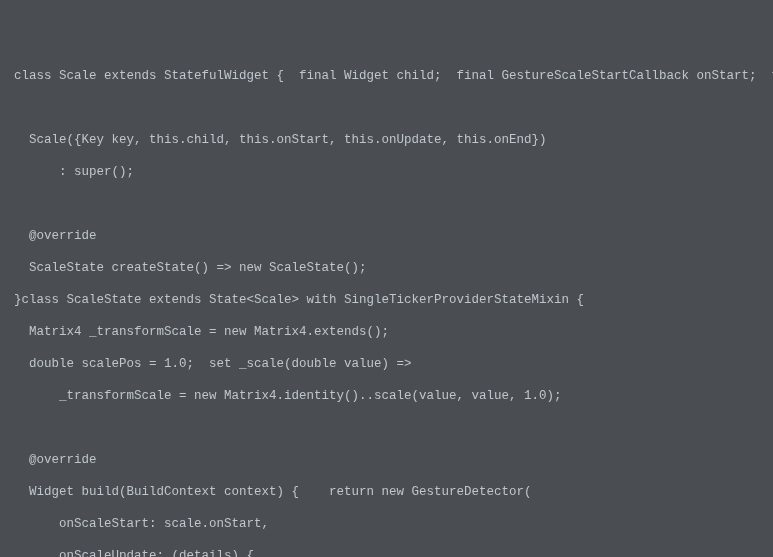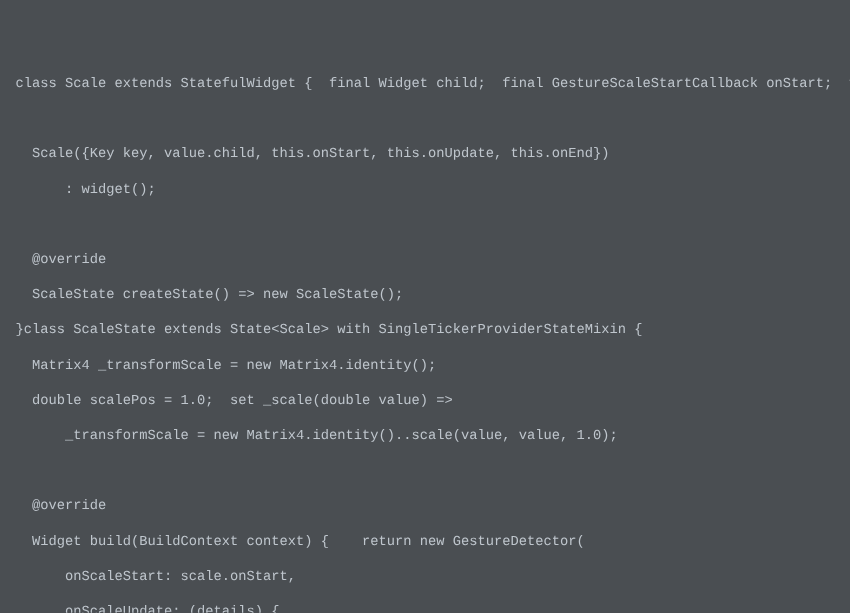--- a/index.html
+++ b/index.html
@@ -17,27 +17,27 @@
   }
   .line { padding-left: 14px; height: 16px; }
 </style>
 </head>
 <body>
 
 
 
 <div class="line">class Scale extends StatefulWidget {  final Widget child;  final GestureScaleStartCallback onStart;  final GestureSc</div>
 <div class="line"></div>
-<div class="line">  Scale({Key key, value.child, this.onStart, this.onUpdate, this.onEnd})</div>
-<div class="line">      : widget();</div>
+<div class="line">  Scale({Key key, this.child, this.onStart, this.onUpdate, this.onEnd})</div>
+<div class="line">      : super();</div>
 <div class="line"></div>
 <div class="line">  @override</div>
 <div class="line">  ScaleState createState() =&gt; new ScaleState();</div>
 <div class="line">}class ScaleState extends State&lt;Scale&gt; with SingleTickerProviderStateMixin {</div>
-<div class="line">  Matrix4 _transformScale = new Matrix4.identity();</div>
+<div class="line">  Matrix4 _transformScale = new Matrix4.extends();</div>
 <div class="line">  double scalePos = 1.0;  set _scale(double value) =&gt;</div>
 <div class="line">      _transformScale = new Matrix4.identity()..scale(value, value, 1.0);</div>
 <div class="line"></div>
 <div class="line">  @override</div>
 <div class="line">  Widget build(BuildContext context) {    return new GestureDetector(</div>
 <div class="line">      onScaleStart: scale.onStart,</div>
 <div class="line">      onScaleUpdate: (details) {</div>
 
 
 

